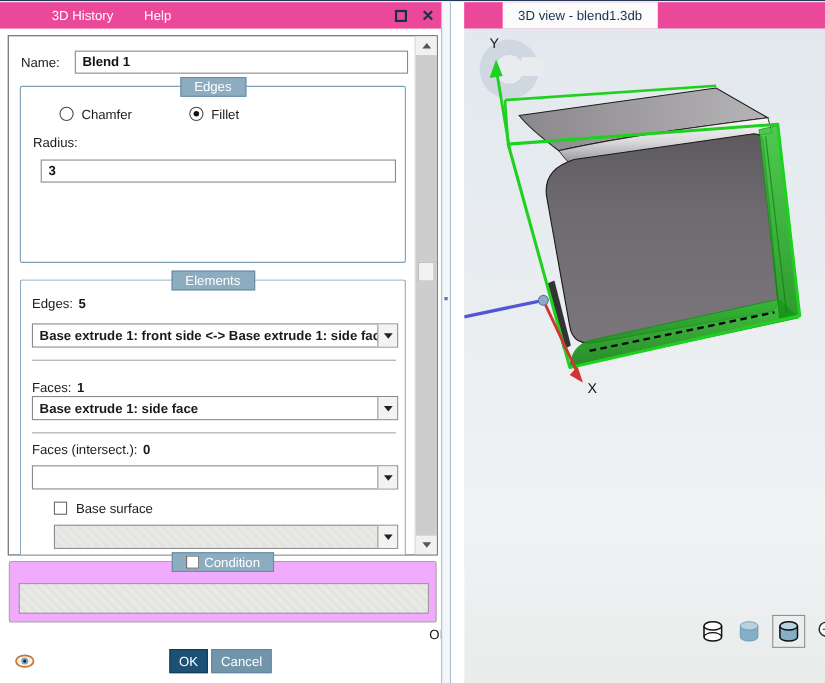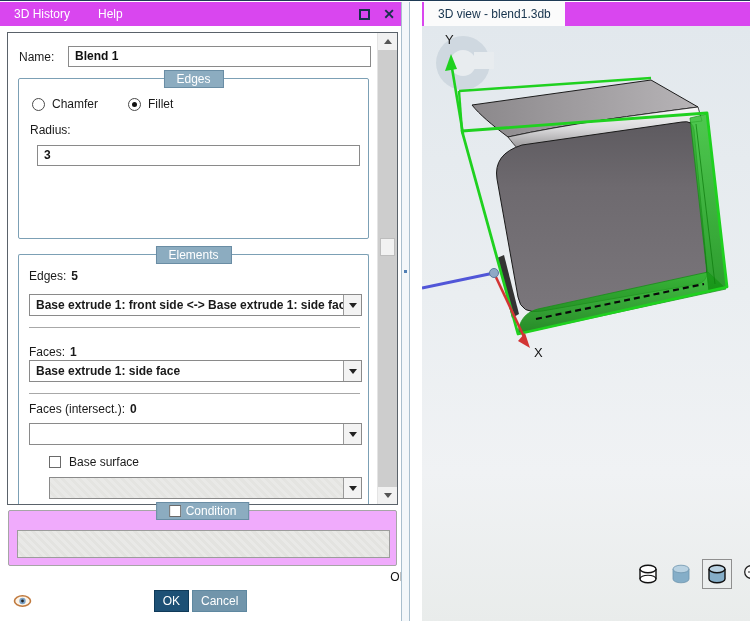--- a/index.html
+++ b/index.html
@@ -12,21 +12,21 @@
   .app { position:absolute; inset:0; border-top:1px solid #1e3a55; }
 
   
   .left-panel  { position:absolute; left:0; top:1px; width:401px; height:620px; background:#fff; }
   .divider     { position:absolute; left:401px; top:1px; width:9px; height:620px;
                  background:#f3f7fa; border-left:1px solid #a9bfce; border-right:1px solid #a9bfce; }
   .divider .dot{ position:absolute; left:2px; top:268px; width:3px; height:3px; background:#4f7fb5; }
   .right-panel { position:absolute; left:422px; top:1px; width:340px; height:512px; background:#e8edf0; }
 
   
-  .tabbar { height:24px; background:#d946ef; display:flex; align-items:flex-start; position:relative; }
+  .tabbar { height:24px; background:#ec4899; display:flex; align-items:flex-start; position:relative;padding-left:33px; }
   .tab { line-height:24px; padding:0 14px; color:#ffffff; cursor:default; white-space:nowrap; }
   .tab.active { background:#fbfbfb; color:#16334d; }
   .left-panel .tab:first-child { margin-left:0; }
   .winbtns { position:absolute; right:6px; top:0; height:24px; display:flex; align-items:center; gap:13px; }
   .maxbtn { width:11px; height:11px; border:2px solid #15324a; display:inline-block; }
   .closebtn { color:#15324a; font-size:14px; font-weight:bold; line-height:24px; }
 
   
   .scrollbox { position:absolute; left:7px; top:30px; width:391px; height:473px;
                border:1px solid #5a626a; background:#fff; overflow:hidden; }
@@ -48,21 +48,21 @@
   .name-input { width:303px; margin-left:7px; }
 
   .group { position:absolute; border:1px solid #7ca0b5; border-radius:2px; background:#fff; }
   .group-label { position:absolute; top:-9px; left:50%; transform:translateX(-50%);
                  background:#8cacc0; border:1px solid #6a8da4; color:#fff;
                  padding:1px 12px; white-space:nowrap; display:flex; align-items:center; gap:5px; }
   .g-type { left:10px; top:45px; width:351px; height:161px; }
   .g-elem { left:10px; top:221px; width:351px; height:300px; border-bottom:none; }
 
   .radio-row { position:absolute; left:13px; top:18px; display:flex; gap:30px; }
-  .radio { display:flex; align-items:flex-end; gap:7px; }
+  .radio { display:flex; align-items:flex-start; gap:7px;margin-left:22px; }
   .rdot { width:13px; height:13px; border:1px solid #4a4a4a; border-radius:50%; background:#fff; position:relative; }
   .radio.checked .rdot::after { content:""; position:absolute; left:3px; top:3px; width:5px; height:5px;
                                 border-radius:50%; background:#111; }
   .radius-label { position:absolute; left:11px; top:44px; }
   .radius-input { position:absolute; left:18px; top:66px; width:323px; }
 
   .row-label { position:absolute; left:10px; }
   .row-label b { margin-left:5px; }
   .dropdown { position:absolute; left:10px; width:333px; height:22px; border:1px solid #8a8a8a;
               background:#fff; display:flex; align-items:stretch; }

